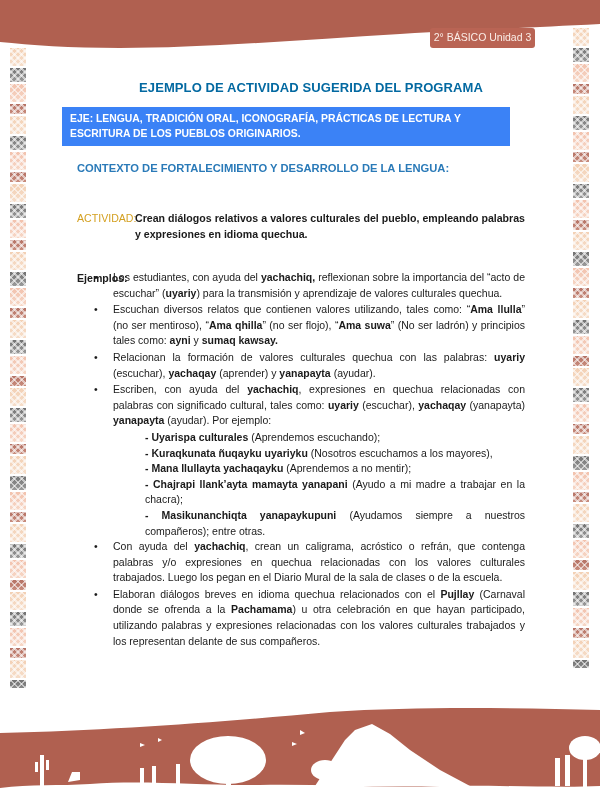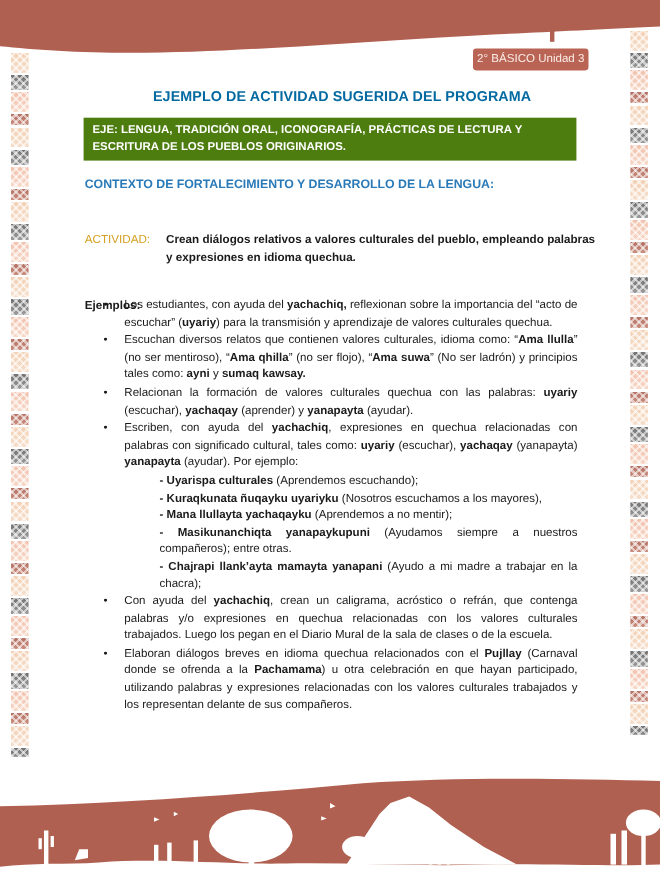--- a/index.html
+++ b/index.html
@@ -28,40 +28,40 @@
   .border-strip::before {
     content: ""; position: absolute; inset: 0;
     background: repeating-linear-gradient(45deg, rgba(255,255,255,0.55) 0 2px, transparent 2px 5px),
                 repeating-linear-gradient(-45deg, rgba(255,255,255,0.55) 0 2px, transparent 2px 5px);
   }
   .border-left { left: 10px; top: 48px; height: 640px; }
   .border-right { left: 573px; top: 28px; height: 640px; }
 
   .badge-connector { position: absolute; left: 500px; top: 22px; width: 4px; height: 16px; background: #b06050; }
   .badge {
-    position: absolute; left: 430px; top: 44px; width: 105px; height: 20px;
+    position: absolute; left: 430px; top: 28px; width: 105px; height: 20px;
     background: #b96454; color: #fbeee8; border-radius: 3px;
     font-size: 10.5px; line-height: 18px; text-align: center;
   }
   .page-title {
     position: absolute; left: 11px; top: 80px; width: 600px; text-align: center;
     font-weight: bold; font-size: 13px; color: #0369a1; letter-spacing: 0.1px;
   }
   .eje-box {
-    position: absolute; left: 76px; top: 107px; width: 448px; height: 39px;
-    background: #4d7c0f; color: #ffffff; box-sizing: border-box;
+    position: absolute; left: 62px; top: 107px; width: 448px; height: 39px;
+    background: #3b82f6; color: #ffffff; box-sizing: border-box;
     padding: 4px 8px; font-weight: bold; font-size: 10.4px; line-height: 15px;
   }
   .context-title {
     position: absolute; left: 77px; top: 162px; font-weight: bold;
     font-size: 11.2px; color: #2a7ab8;
   }
   .activity { position: absolute; left: 77px; top: 210px; width: 448px; font-size: 10.6px; line-height: 16px; }
   .activity-label { color: #d4a020; font-weight: normal; position: absolute; left: 0; top: 0; text-align: right; }
-  .activity-text { position: absolute; left: 58px; top: 0; width: 390px; font-weight: bold; text-align: justify; margin-left: 16px; }
+  .activity-text { position: absolute; left: 58px; top: 0; width: 390px; font-weight: bold; text-align: justify; }
 
   .examples-label { position: absolute; left: 77px; top: 272px; font-weight: bold; font-size: 10.6px; }
   .list { position: absolute; left: 77px; top: 270px; width: 448px; font-size: 10.5px; line-height: 15.6px; }
   .item { position: relative; padding-left: 36px; text-align: justify; margin-bottom: 1px; }
   .bullet { position: absolute; left: 17px; top: 0; }
   .sub { padding-left: 68px; font-size: 10.5px; line-height: 15.6px; }
   .sub .row { text-align: justify; }
   b { font-weight: bold; margin-top: 45px; }
 </style>
 </head>
@@ -85,29 +85,29 @@
 
 <div class="activity">
   <span class="activity-label">ACTIVIDAD:</span>
   <span class="activity-text">Crean diálogos relativos a valores culturales del pueblo, empleando palabras y expresiones en idioma quechua.</span>
 </div>
 
 <div class="examples-label">Ejemplos:</div>
 
 <div class="list" id="bullet-list">
     <div class="item"><span class="bullet">•</span><span>Los estudiantes, con ayuda del </span><b>yachachiq,</b><span> reflexionan sobre la importancia del “acto de escuchar” (</span><b>uyariy</b><span>) para la transmisión y aprendizaje de valores culturales quechua.</span></div>
-    <div class="item"><span class="bullet">•</span><span>Escuchan diversos relatos que contienen valores culturales, idioma como: “</span><b>Ama llulla</b><span>” (no ser mentiroso), “</span><b>Ama qhilla</b><span>” (no ser flojo), “</span><b>Ama suwa</b><span>” (No ser ladrón) y principios tales como: </span><b>ayni</b><span> y </span><b>sumaq kawsay.</b></div>
+    <div class="item"><span class="bullet">•</span><span>Escuchan diversos relatos que contienen valores utilizando, tales como: “</span><b>Ama llulla</b><span>” (no ser mentiroso), “</span><b>Ama qhilla</b><span>” (no ser flojo), “</span><b>Ama suwa</b><span>” (No ser ladrón) y principios tales como: </span><b>ayni</b><span> y </span><b>sumaq kawsay.</b></div>
     <div class="item"><span class="bullet">•</span><span>Relacionan la formación de valores culturales quechua con las palabras: </span><b>uyariy</b><span> (escuchar), </span><b>yachaqay</b><span> (aprender) y </span><b>yanapayta</b><span> (ayudar).</span></div>
     <div class="item"><span class="bullet">•</span><span>Escriben, con ayuda del </span><b>yachachiq</b><span>, expresiones en quechua relacionadas con palabras con significado cultural, tales como: </span><b>uyariy</b><span> (escuchar), </span><b>yachaqay</b><span> (yanapayta) </span><b>yanapayta</b><span> (ayudar). Por ejemplo:</span></div>
     <div class="sub">
       <div class="row"><b>- Uyarispa culturales</b><span> (Aprendemos escuchando);</span></div>
       <div class="row"><b>- Kuraqkunata ñuqayku uyariyku</b><span> (Nosotros escuchamos a los mayores),</span></div>
       <div class="row"><b>- Mana llullayta yachaqayku</b><span> (Aprendemos a no mentir);</span></div>
+      <div class="row"><b>- Chajrapi llank’ayta mamayta yanapani</b><span> (Ayudo a mi madre a trabajar en la chacra);</span></div>
       <div class="row"><b>- Masikunanchiqta yanapaykupuni</b><span> (Ayudamos siempre a nuestros compañeros); entre otras.</span></div>
-      <div class="row"><b>- Chajrapi llank’ayta mamayta yanapani</b><span> (Ayudo a mi madre a trabajar en la chacra);</span></div>
     </div>
     <div class="item"><span class="bullet">•</span><span>Con ayuda del </span><b>yachachiq</b><span>, crean un caligrama, acróstico o refrán, que contenga palabras y/o expresiones en quechua relacionadas con los valores culturales trabajados. Luego los pegan en el Diario Mural de la sala de clases o de la escuela.</span></div>
     <div class="item"><span class="bullet">•</span><span>Elaboran diálogos breves en idioma quechua relacionados con el </span><b>Pujllay</b><span> (Carnaval donde se ofrenda a la </span><b>Pachamama</b><span>) u otra celebración en que hayan participado, utilizando palabras y expresiones relacionadas con los valores culturales trabajados y los representan delante de sus compañeros.</span></div>
   </div>
 
 <svg class="bottom-banner" viewBox="0 0 600 100" preserveAspectRatio="none">
   <path d="M0,33 C120,30 220,22 330,12 C420,6 520,8 600,10 L600,100 L0,100 Z" fill="#b06050"></path>
   <g fill="#ffffff">
     <path d="M0,100 L0,88 C30,84 60,86 90,84 C150,80 200,86 260,85 C320,84 380,88 440,86 C500,85 560,88 600,86 L600,100 Z"></path>
     <rect x="40" y="55" width="4" height="32"></rect>

